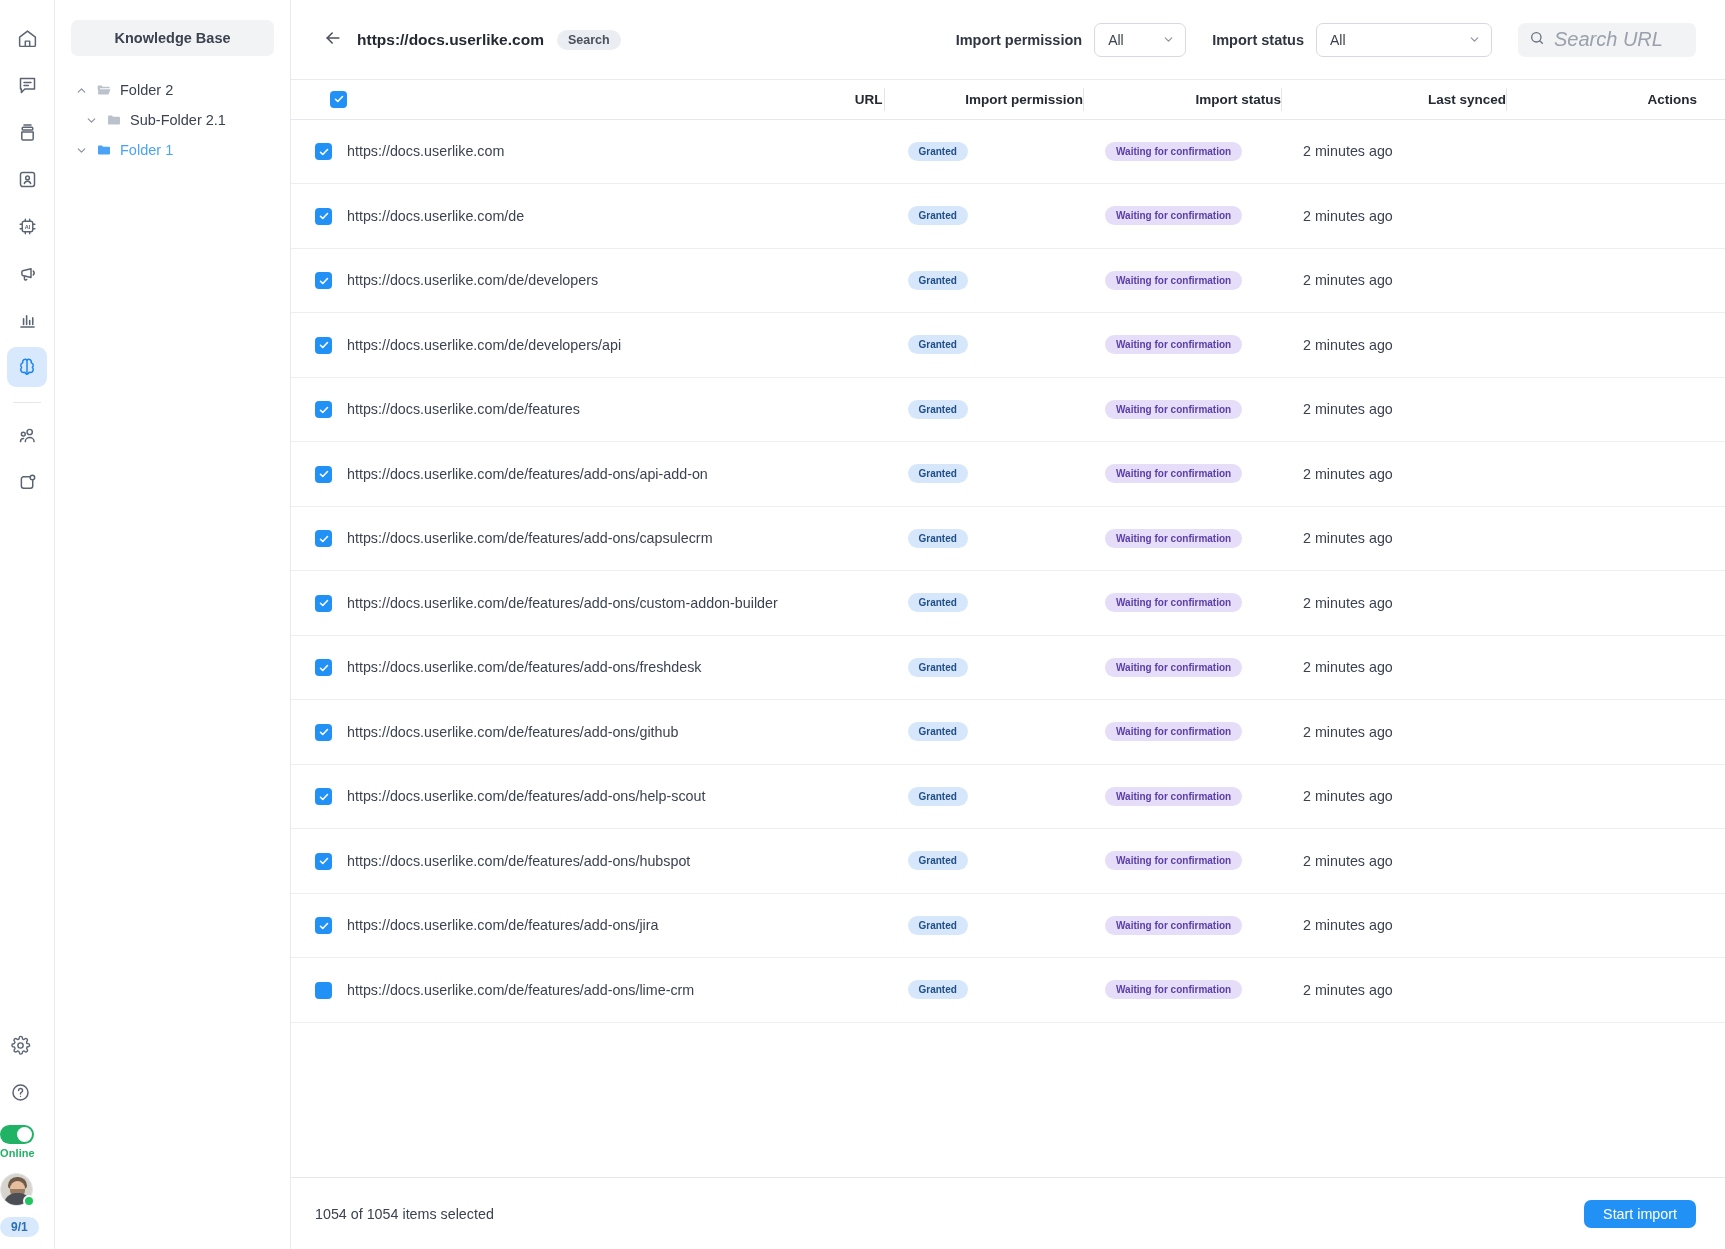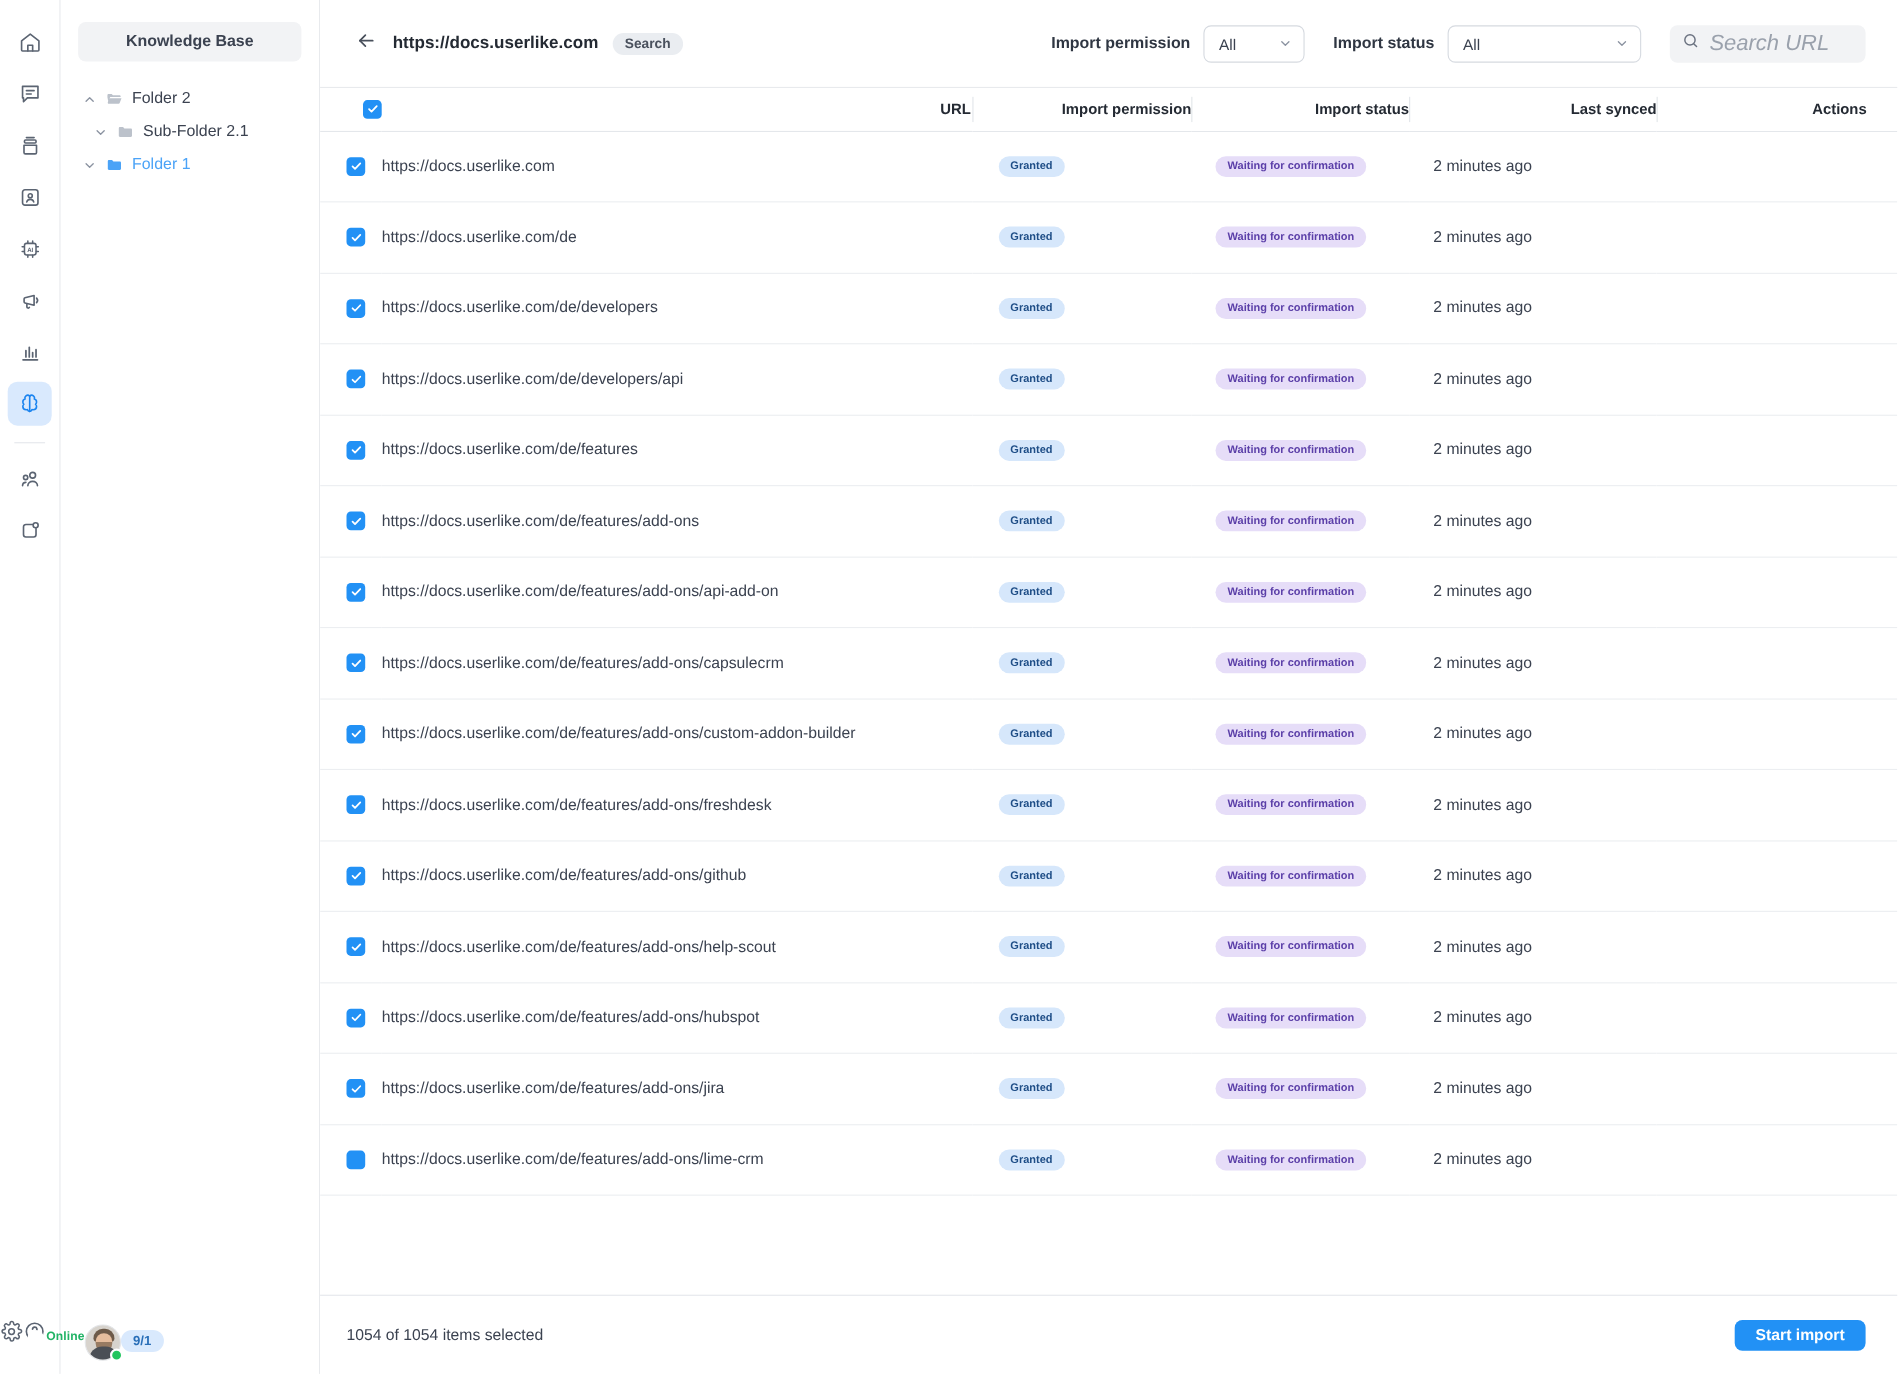--- a/index.html
+++ b/index.html
@@ -26,21 +26,21 @@
   .rail-btn {
     width: 40px; height: 40px; border-radius: 9px;
     display: flex; align-items: center; justify-content: center;
     margin-bottom: 7px; cursor: pointer; color: #5b6472;
   }
   .rail-btn svg { display: block; }
   .rail-btn.active { background: #d9e9fd; color: #1b84ef; }
   .rail-sep { width: 28px; height: 1px; background: #e4e7eb; margin: 8px 0 12px; }
   .rail-bottom {
     position: absolute; bottom: 0; left: 0; width: 49px;
-    display: flex; align-items: center; padding-bottom: 12px;
+    display: flex; flex-direction: column; align-items: flex-start; padding-bottom: 12px;
   }
   .toggle {
     width: 34px; height: 19px; border-radius: 10px; background: #21b365;
     position: relative; cursor: pointer; margin-top: 6px;
   }
   .toggle .knob {
     position: absolute; right: 2px; top: 2px; width: 15px; height: 15px;
     border-radius: 50%; background: #fff;
   }
   .online-label { font-size: 11px; color: #21b365; font-weight: 700; margin-top: 3px; letter-spacing: .1px; }
@@ -169,21 +169,21 @@
   .pill.waiting { background: #e6ddf8; color: #5b3fa8; }
 
   
   .footer {
     height: 72px; flex: 0 0 72px; border-top: 1px solid #e4e7eb;
     display: flex; align-items: center; padding: 0 29px 0 24px; background:#fff;
   }
   .sel-count { font-size: 14.3px; color: #3b4250; }
   .footer-spacer { flex: 1 1 auto; }
   .start-btn {
-    background: #2291f5; color: #fff; font-size: 14.3px; font-weight: 700;
+    background: #2291f5; color: #fff; font-size: 14.3px; font-weight: 400;
     border: none; border-radius: 7px; height: 28px; padding: 4px 19px; cursor: pointer;
     font-family: "Liberation Sans", sans-serif;
   }
 </style>
 </head>
 <body>
 
 <div class="app">
 
   <nav class="rail">
@@ -508,32 +508,20 @@
               <td class="c-stat"><span class="pill waiting">Waiting for confirmation</span></td>
               <td class="c-sync">2 minutes ago</td>
               <td class="c-act"></td>
             </tr>
             <tr>
               <td class="c-check"><span class="cb">
                   <svg viewBox="0 0 24 24" fill="none" stroke="currentColor" stroke-width="3.2" stroke-linecap="round" stroke-linejoin="round">
                     <path d="M5 12.5l4.5 4.5L19 7"></path>
                   </svg>
                 </span></td>
-              <td class="c-url">https://docs.userlike.com/de/features/add-ons</td>
-              <td class="c-perm"><span class="pill granted">Granted</span></td>
-              <td class="c-stat"><span class="pill waiting">Waiting for confirmation</span></td>
-              <td class="c-sync">2 minutes ago</td>
-              <td class="c-act"></td>
-            </tr>
-            <tr>
-              <td class="c-check"><span class="cb">
-                  <svg viewBox="0 0 24 24" fill="none" stroke="currentColor" stroke-width="3.2" stroke-linecap="round" stroke-linejoin="round">
-                    <path d="M5 12.5l4.5 4.5L19 7"></path>
-                  </svg>
-                </span></td>
               <td class="c-url">https://docs.userlike.com/de/features/add-ons/api-add-on</td>
               <td class="c-perm"><span class="pill granted">Granted</span></td>
               <td class="c-stat"><span class="pill waiting">Waiting for confirmation</span></td>
               <td class="c-sync">2 minutes ago</td>
               <td class="c-act"></td>
             </tr>
             <tr>
               <td class="c-check"><span class="cb">
                   <svg viewBox="0 0 24 24" fill="none" stroke="currentColor" stroke-width="3.2" stroke-linecap="round" stroke-linejoin="round">
                     <path d="M5 12.5l4.5 4.5L19 7"></path>

